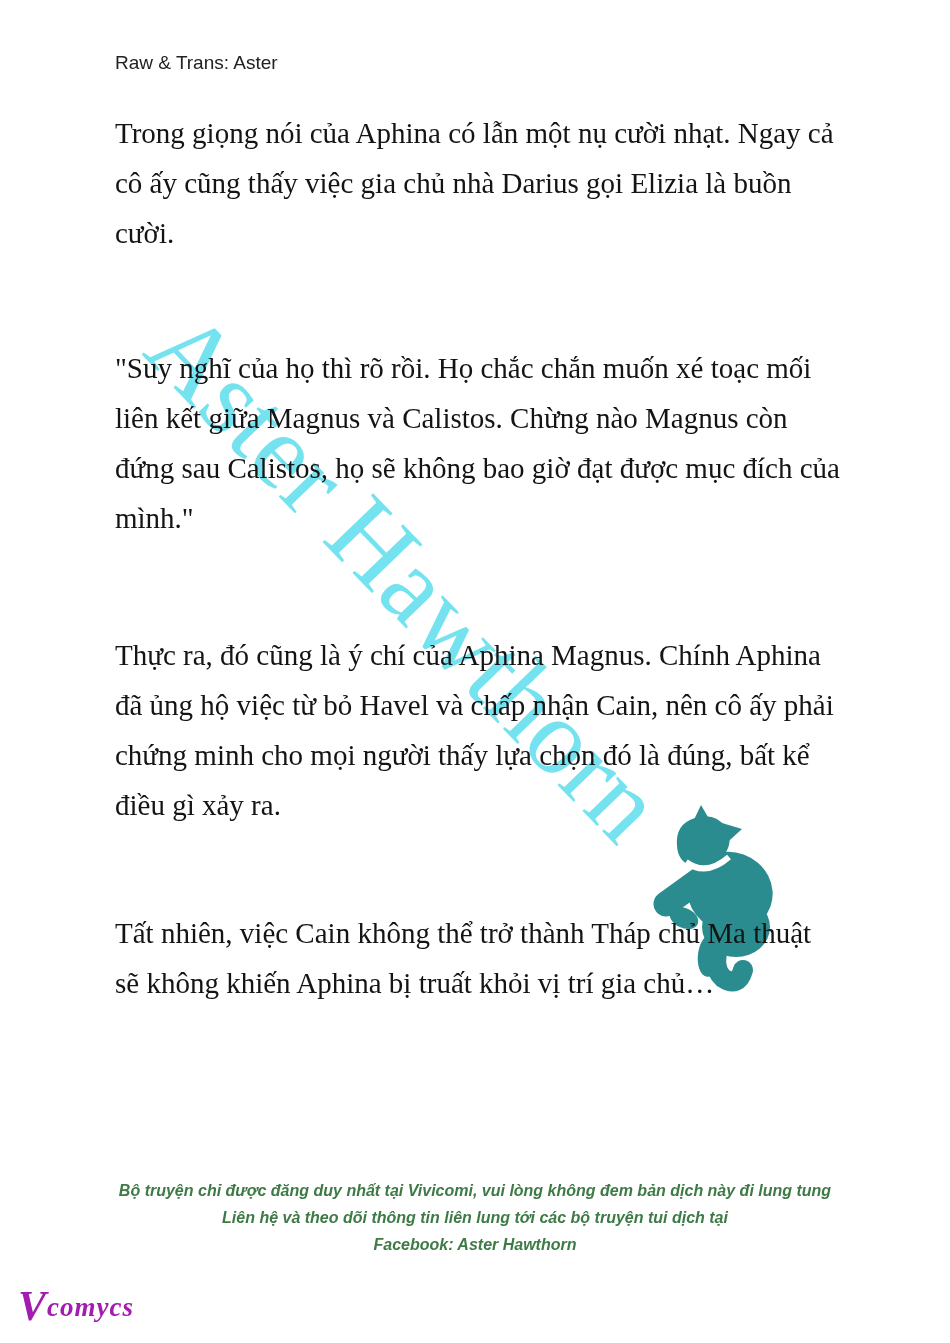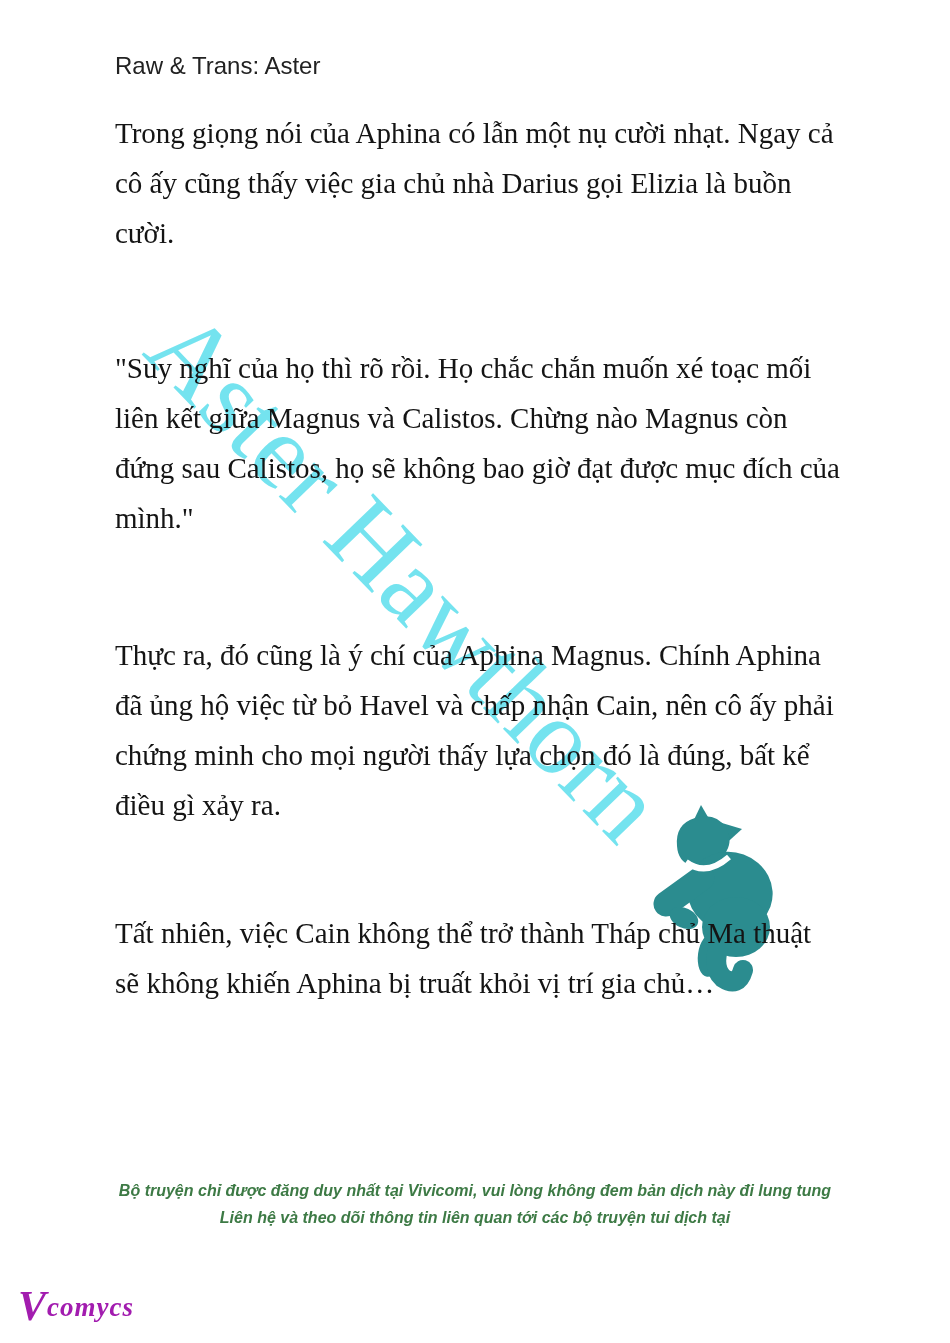--- a/index.html
+++ b/index.html
@@ -29,21 +29,21 @@
     left:650px;top:800px;
     z-index:1;
     pointer-events:none;
   }
   
   .credit{
     position:absolute;
     left:115px;top:52px;
     z-index:2;
     font-family:"Liberation Sans","DejaVu Sans",sans-serif;
-    font-size:24px;
+    font-size:19px;
     color:#222222;
   }
   .content{position:absolute;left:0;top:0;width:950px;height:1057px;z-index:2;}
   .para{
     position:absolute;
     left:115px;
     width:780px;
     margin:0;
     font-size:29px;
     line-height:50px;
@@ -128,20 +128,21 @@
     <p class="para p4">Tất nhiên, việc Cain không thể trở thành Tháp chủ Ma thuật
 sẽ không khiến Aphina bị truất khỏi vị trí gia chủ…</p>
     <p class="para p3">Thực ra, đó cũng là ý chí của Aphina Magnus. Chính Aphina
 đã ủng hộ việc từ bỏ Havel và chấp nhận Cain, nên cô ấy phải
 chứng minh cho mọi người thấy lựa chọn đó là đúng, bất kể
 điều gì xảy ra.</p>
   </div>
 
   <div class="footer">
     <div>Bộ truyện chỉ được đăng duy nhất tại Vivicomi, vui lòng không đem bản dịch này đi lung tung</div>
-    <div>Liên hệ và theo dõi thông tin liên quan tới các bộ truyện tui dịch tại</div>
+    <div>Liên hệ và theo dõi thông tin liên lung tới các bộ truyện tui dịch tại</div>
+    <div>Facebook: Aster Hawthorn</div>
   </div>
 
   <div class="logo">
     <span class="logo-v">V</span><span>comycs</span>
   </div>
 
 </div>
 
 </body></html>

